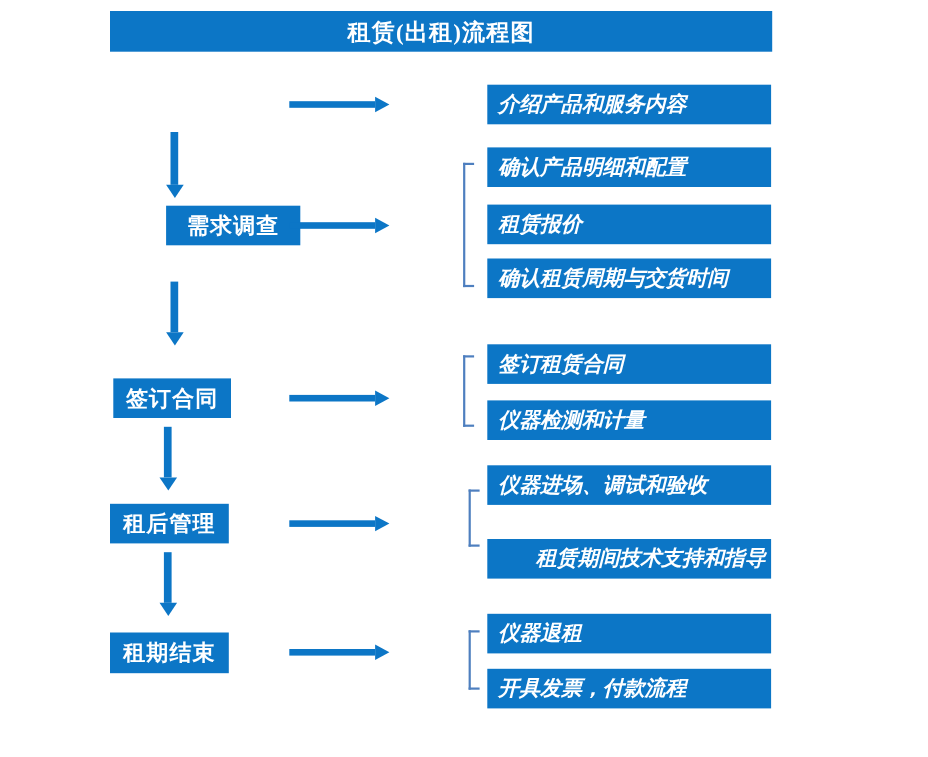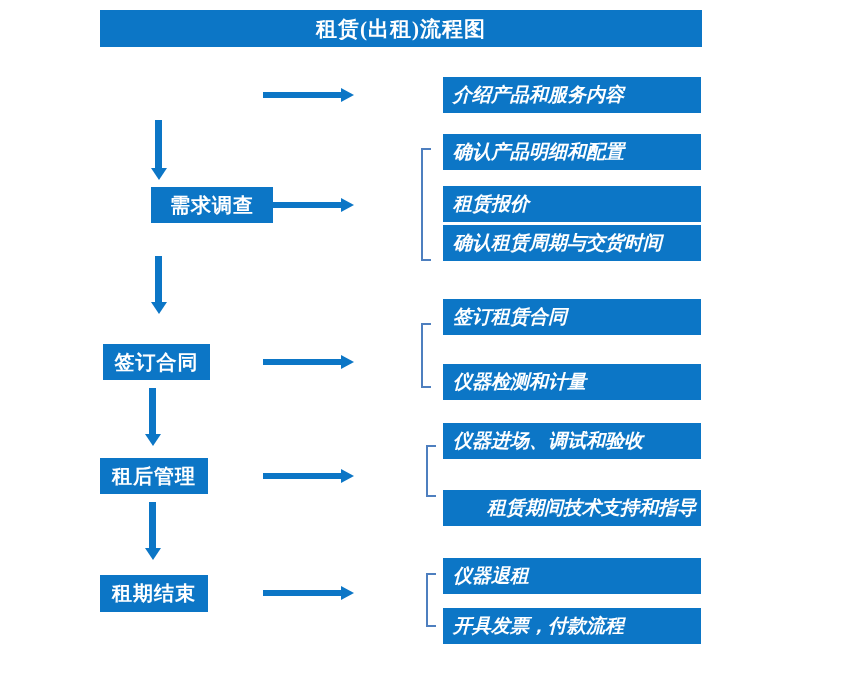--- a/index.html
+++ b/index.html
@@ -109,21 +109,21 @@
   <div class="h-arrow" style="left:263px; top:590px;"></div>
 
   <div class="bracket" style="left:421px; top:148px; height:113px;"></div>
   <div class="bracket" style="left:421px; top:323px; height:65px;"></div>
   <div class="bracket" style="left:426px; top:445px; height:52px;"></div>
   <div class="bracket" style="left:426px; top:573px; height:54px;"></div>
 
   <div class="box detail" style="top:77px;">介绍产品和服务内容</div>
   <div class="box detail" style="top:134px;">确认产品明细和配置</div>
   <div class="box detail" style="top:186px;">租赁报价</div>
-  <div class="box detail" style="top:225px;">确认租赁周期与交货时间</div>
-  <div class="box detail" style="top:299px;">签订租赁合同</div>
+  <div class="box detail" style="top:235px;">确认租赁周期与交货时间</div>
+  <div class="box detail" style="top:313px;">签订租赁合同</div>
   <div class="box detail" style="top:364px;">仪器检测和计量</div>
   <div class="box detail" style="top:423px;">仪器进场、调试和验收</div>
   <div class="box detail" style="top:490px;padding-left:44px;">租赁期间技术支持和指导</div>
   <div class="box detail" style="top:558px;">仪器退租</div>
   <div class="box detail" style="top:608px;">开具发票，付款流程</div>
 
 </div>
 
 </body></html>

